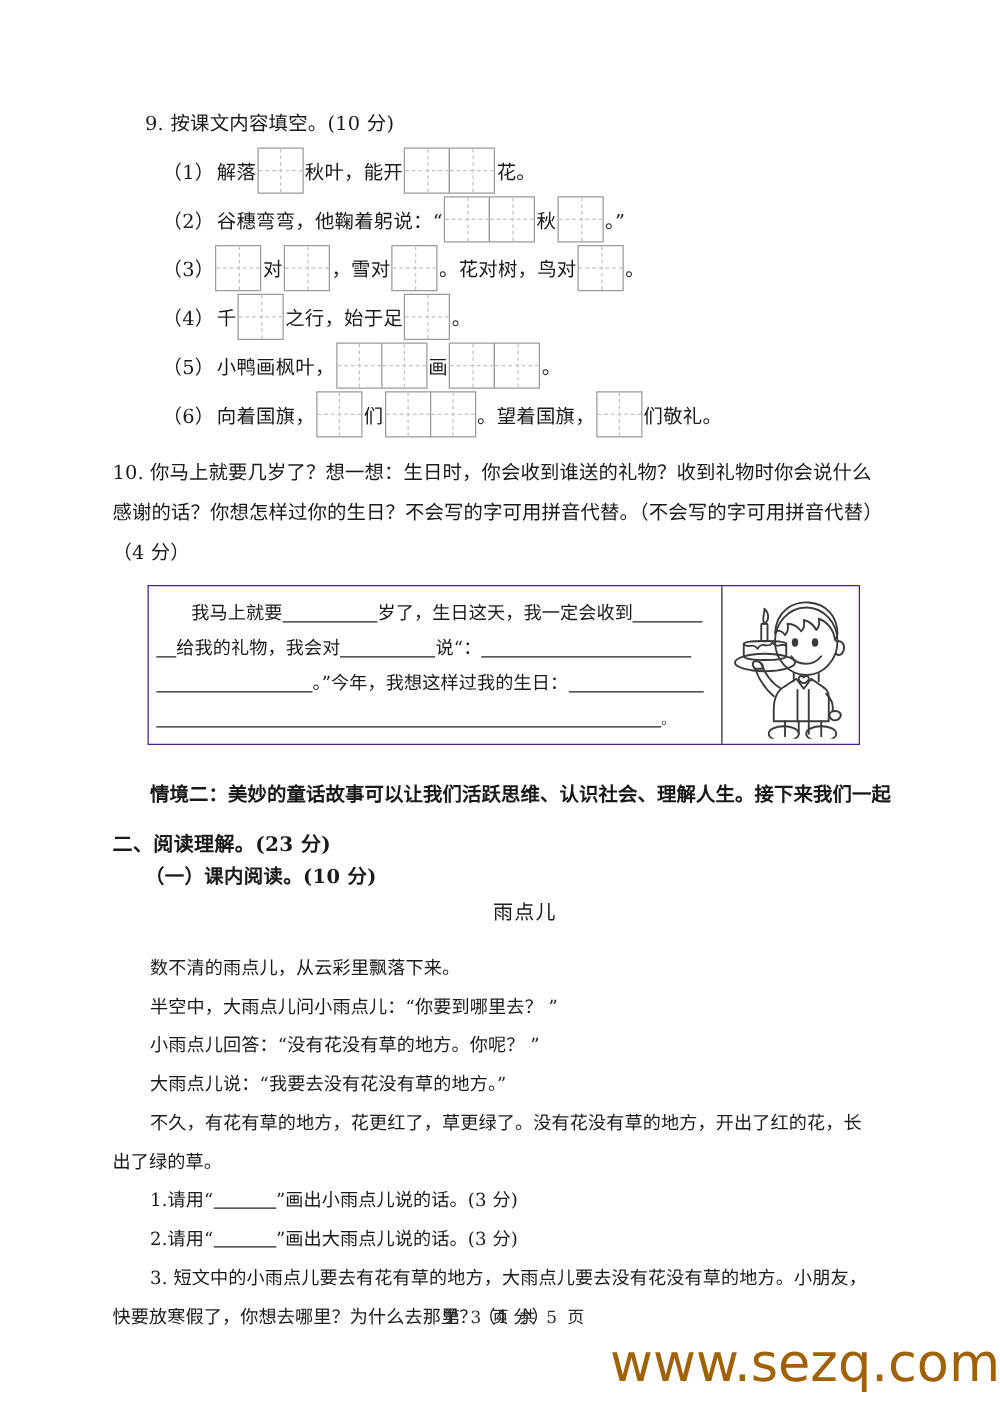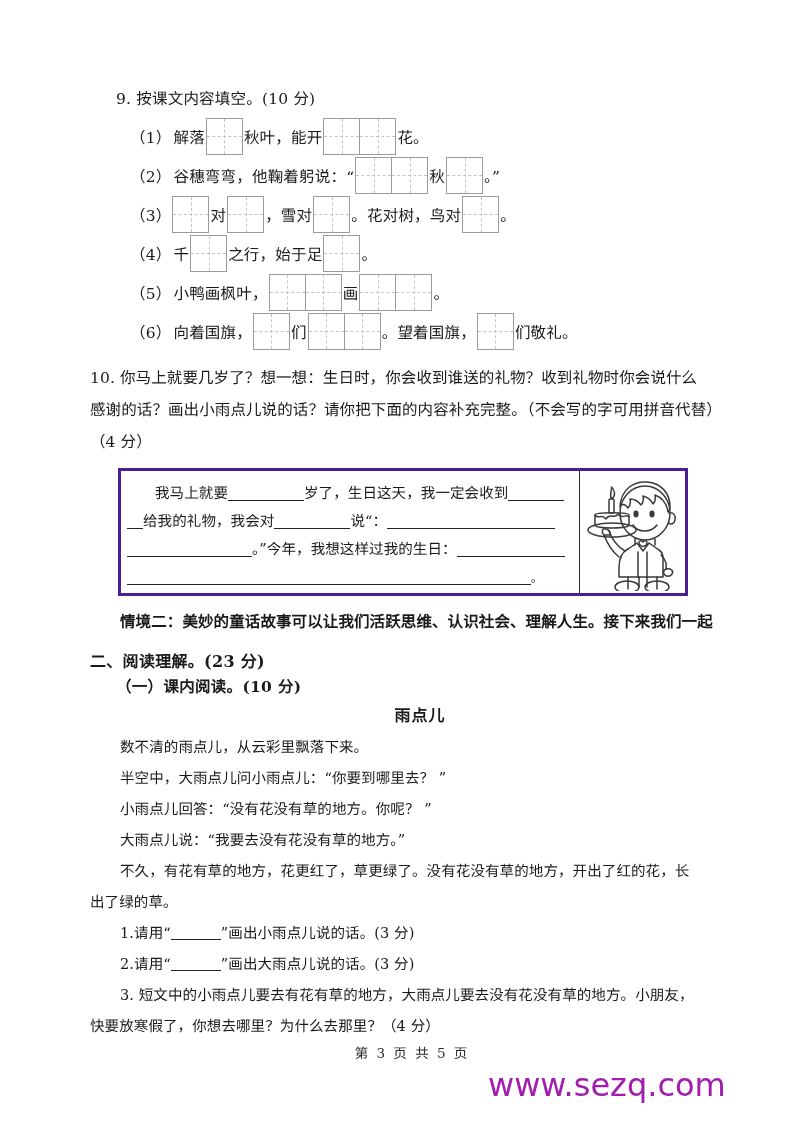--- a/index.html
+++ b/index.html
@@ -117,22 +117,22 @@
     font-size: 15.5px;
     font-weight: 700;
     margin: 2px 0 2px 26px;
     letter-spacing: 0.3px;
   }
 
   .passage-title {
     text-align: center;
     font-family: "DejaVu Sans", "Liberation Sans", sans-serif;
     font-size: 16px;
-    font-weight: 700;
-    margin: 6px 0 6px 0;
+    font-weight: 400;
+    margin: 6px 0 20px 0;
     letter-spacing: 1px;
   }
 
   .ptext {
     font-size: 14.5px;
     line-height: 31px;
     margin: 0;
     text-align: justify;
     text-indent: 30px;
     letter-spacing: 0.1px;
@@ -155,21 +155,21 @@
     height: 13px;
     vertical-align: -2px;
   }
 
   
   .write-wrap {
     position: relative;
     margin: 10px 0 0 28px;
     width: 570px;
     height: 128px;
-    border: 3px solid #4c1d95;
+    border: 1px solid #4c1d95;
     box-sizing: border-box;
     display: flex;
   }
   .write-left {
     position: relative;
     width: 459px;
     box-sizing: border-box;
     padding: 8px 8px 0 6px;
     border-right: 1px solid #2a2a2a;
   }
@@ -209,22 +209,22 @@
     text-align: center;
     font-size: 13.5px;
     letter-spacing: 2px;
     color: #2b2b2b;
   }
   .watermark {
     position: absolute;
     left: 476px;
     top: 1066px;
     font-family: "DejaVu Sans", "Liberation Sans", sans-serif;
-    font-size: 32px;
-    color: #a21caf;
+    font-size: 42px;
+    color: #a16207;
     letter-spacing: 0px;
     white-space: nowrap;
     text-align: center;
   }
 </style>
 </head>
 <body>
 
 <div class="page">
   <div class="content">
@@ -316,21 +316,21 @@
           </span>
           <span class="txt">。望着国旗，</span>
           <span class="grid-group">
             <span class="cell"></span>
           </span>
           <span class="txt">们敬礼。</span>
         </div>
       </div>
 
     <div class="para noindent" style="margin-top:12px;">10. 你马上就要几岁了？想一想：生日时，你会收到谁送的礼物？收到礼物时你会说什么</div>
-    <div class="para noindent">感谢的话？画出小雨点儿说的话？请你把下面的内容补充完整。（不会写的字可用拼音代替）</div>
+    <div class="para noindent">感谢的话？你想怎样过你的生日？不会写的字可用拼音代替。（不会写的字可用拼音代替）</div>
     <div class="para noindent">（4 分）</div>
 
     <div class="write-wrap">
       <div class="write-left">
         <div class="wline indent">
           <span>我马上就要</span><span class="blank b-sm"></span><span>岁了，生日这天，我一定会收到</span><span class="blank b-xs"></span>
         </div>
         <div class="wline">
           <span class="blank b-xs" style="width:16px;"></span><span>给我的礼物，我会对</span><span class="blank b-sm"></span><span>说“：</span><span class="blank b-lg"></span>
         </div>
@@ -387,21 +387,21 @@
             <path d="M10 42 C13 47 17 40 21 46 C25 39 29 47 33 41 C37 47 41 40 44 44"></path>
 
             <rect x="24" y="26" width="5" height="14" rx="1"></rect>
 
             <path d="M26.5 26 C24 22 27 18 26.5 14 C30 17 31 23 26.5 26 Z"></path>
           </g>
         </svg>
       </div>
     </div>
 
-    <div class="para-kai noindent" style="margin-top:10px; text-indent:30px;">情境二：美妙的童话故事可以让我们活跃思维、认识社会、理解人生。接下来我们一起</div>
+    <div class="para-kai noindent" style="margin-top:24px; text-indent:30px;">情境二：美妙的童话故事可以让我们活跃思维、认识社会、理解人生。接下来我们一起</div>
 
     <div class="sec-title">二、阅读理解。(23 分)</div>
     <div class="sec-sub">（一）课内阅读。(10 分)</div>
 
     <div class="passage-title">雨点儿</div>
     <div id="passage-lines">
         <div class="ptext">数不清的雨点儿，从云彩里飘落下来。</div>
         <div class="ptext">半空中，大雨点儿问小雨点儿：“你要到哪里去？ ”</div>
         <div class="ptext">小雨点儿回答：“没有花没有草的地方。你呢？ ”</div>
         <div class="ptext">大雨点儿说：“我要去没有花没有草的地方。”</div>

